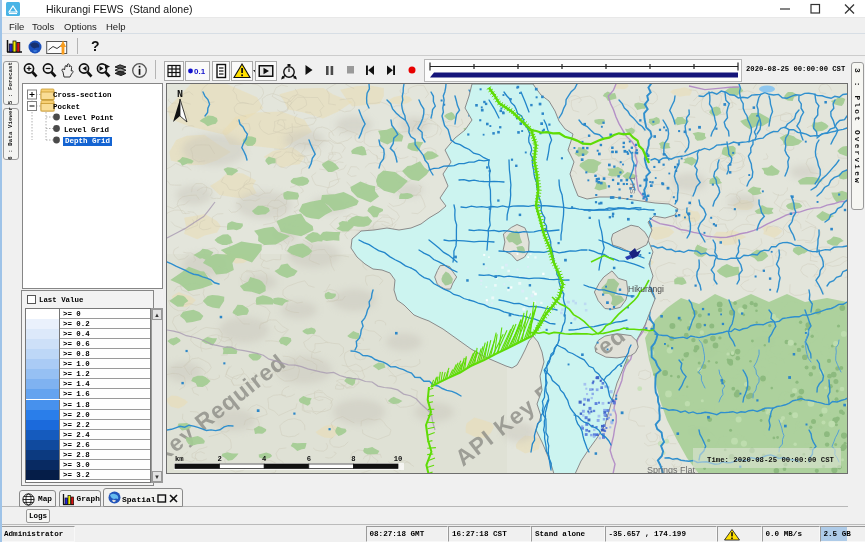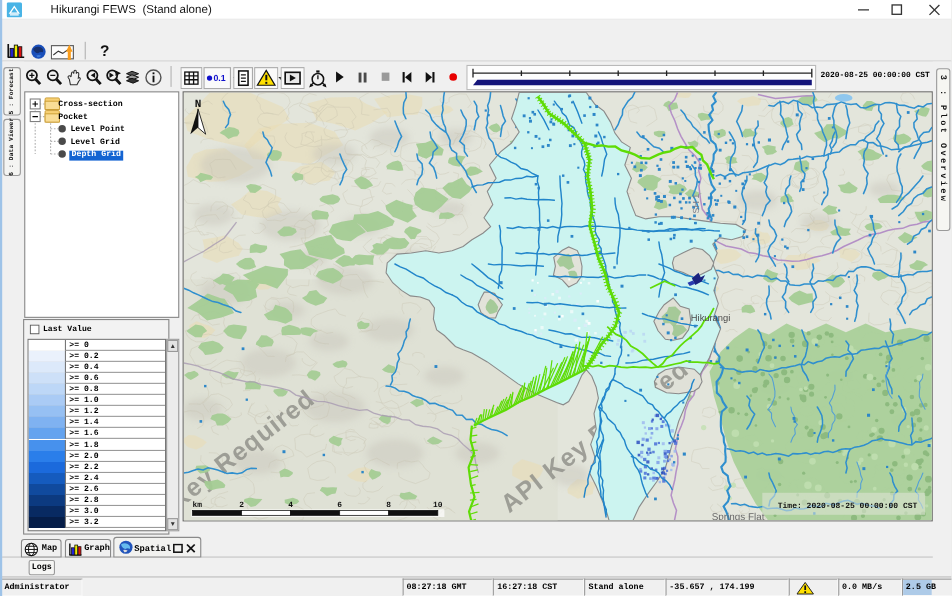--- a/index.html
+++ b/index.html
@@ -55,20 +55,26 @@
  <path d="M3,10 L7,4 L11,10 Z" fill="none" stroke="#fff" stroke-width="1.2"></path>
  <line x1="3" y1="11.5" x2="11" y2="11.5" stroke="#fff" stroke-width="1.2"></line>
 </svg>
 <div class="abs" id="title-tx">Hikurangi FEWS&nbsp; (Stand alone)</div>
 <svg class="abs" style="left:775px;top:3px" width="90" height="12">
  <line x1="5" y1="6" x2="15" y2="6" stroke="#333" stroke-width="1.2"></line>
  <rect x="36" y="1.5" width="8.5" height="8.5" fill="none" stroke="#333" stroke-width="1.2"></rect>
  <line x1="70" y1="1.5" x2="79" y2="10.5" stroke="#333" stroke-width="1.2"></line>
  <line x1="79" y1="1.5" x2="70" y2="10.5" stroke="#333" stroke-width="1.2"></line>
 </svg>
+<div class="abs" id="menubar">
+ <span style="left:7px">File</span>
+      <span style="left:30px">Tools</span>
+ <span style="left:62px">Options</span>
+      <span style="left:104px">Help</span>
+</div>
 <div class="abs" id="toolbar1"></div>
 <svg class="ticon" style="left:6px;top:39px" width="17" height="15">
       <line x1="1.5" y1="1" x2="1.5" y2="13" stroke="#111" stroke-width="1.5"></line>
       <line x1="1" y1="13" x2="16" y2="13" stroke="#111" stroke-width="1.5"></line>
       <rect x="3.2" y="5" width="3" height="8" fill="#2222cc" stroke="#111" stroke-width="0.8"></rect>
       <rect x="7" y="2" width="3" height="11" fill="#eeee00" stroke="#111" stroke-width="0.8"></rect>
       <rect x="10.8" y="3.5" width="3" height="9.5" fill="#dd1111" stroke="#111" stroke-width="0.8"></rect>
     </svg>
     <svg class="ticon" style="left:28px;top:39.5px" width="15" height="15">
       <circle cx="7" cy="7" r="6.5" fill="#1a4fba"></circle>

